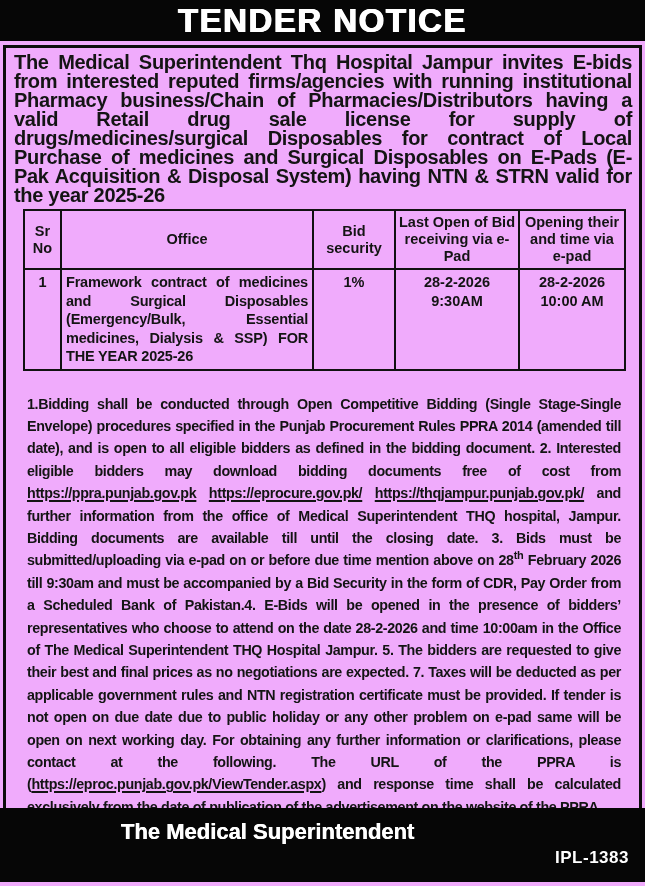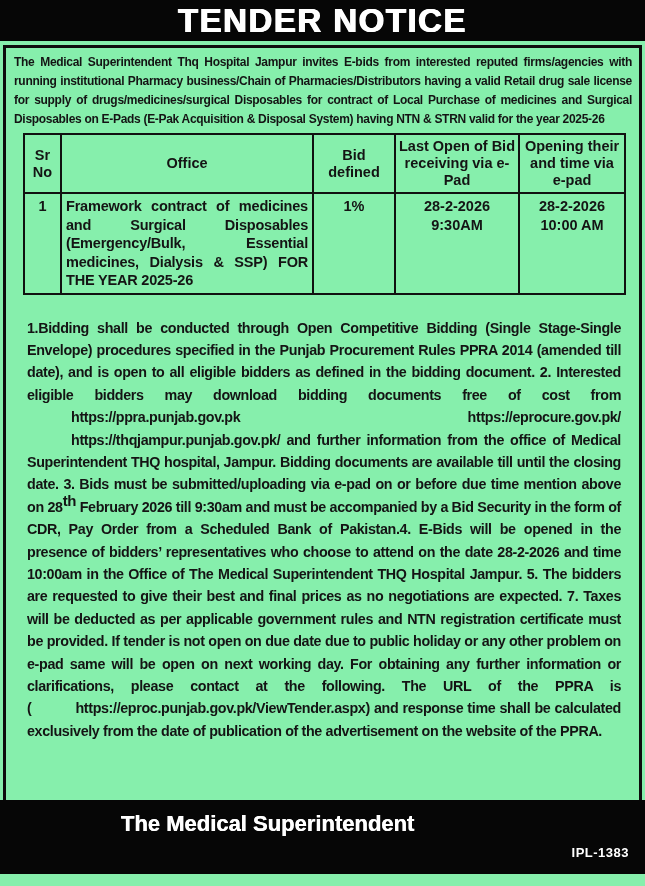--- a/index.html
+++ b/index.html
@@ -1,19 +1,19 @@
 <!DOCTYPE html>
 <html><head>
 <meta charset="utf-8">
 <style>
   html, body { margin:0; padding:0; background:#dedcd7; }
   .page {
     position:relative;
     width:645px; height:886px;
-    background:#86efac;
+    background:#f0abfc;
     font-family:"Liberation Sans", sans-serif;
     font-weight:bold;
     color:#141414;
     overflow:hidden;
     margin:0 auto;
   }
   
   .titlebar {
     height:41px;
     background:#060606;
@@ -32,21 +32,21 @@
   
   .noticebox {
     margin:4px 3px 0 3px;
     border:3px solid #0d0d0d;
     min-height:758px;
     box-sizing:border-box;
   }
   .intro {
     margin:0;
     padding:5px 7px 0 8px;
-    font-size:12px;
+    font-size:20px;
     line-height:19px;
     letter-spacing:-0.3px;
     text-align:justify;
   }
   
   table.tender {
     border-collapse:collapse;
     table-layout:fixed;
     width:601px;
     margin:4px 0 0 17px;
@@ -75,46 +75,46 @@
   td.c-center  { text-align:center; white-space:pre-line; }
   
   .terms {
     margin:22px 18px 12px 21px;
     font-size:14.3px;
     line-height:22.4px;
     letter-spacing:-0.35px;
     text-align:justify;
   }
   .terms .u {
+    text-decoration:underline;
     text-decoration-thickness:1.5px;
     text-underline-offset:2px;
-    margin-left:44px;
   }
-  .terms sup { font-size:15px; line-height:0; }
+  .terms sup { font-size:11px; line-height:0; }
   
   .footerbar {
     position:absolute;
-    left:0; right:0; bottom:12px;
+    left:0; right:0; bottom:4px;
     height:74px;
     background:#060606;
     color:#ffffff;
   }
   .sig {
     position:absolute;
     top:9px; left:0;
     width:535px;
     text-align:center;
     font-size:22px;
     line-height:30px;
     text-shadow:0.4px 0 0 #fff;
   }
   .ipl {
     position:absolute;
     right:16px; bottom:14px;
-    font-size:13px;
+    font-size:17px;
     letter-spacing:0.5px;
     text-align:center;
   }
 </style>
 </head>
 <body>
 
 <div class="page">
 
   <header class="titlebar">
@@ -130,21 +130,21 @@
         <col style="width:37px">
           <col style="width:252px">
           <col style="width:82px">
           <col style="width:124px">
           <col style="width:106px">
       </colgroup>
       <thead>
         <tr>
           <th>Sr No</th>
           <th>Office</th>
-          <th>Bid defined</th>
+          <th>Bid security</th>
           <th>Last Open of Bid receiving via e-Pad</th>
           <th>Opening their and time via e-pad</th>
         </tr>
       </thead>
       <tbody>
         <tr>
           <td class="c-sr">1</td>
           <td class="c-detail">Framework contract of medicines and Surgical Disposables (Emergency/Bulk, Essential medicines, Dialysis &amp; SSP) FOR THE YEAR 2025-26</td>
           <td class="c-center">1%</td>
           <td class="c-center">28-2-2026

